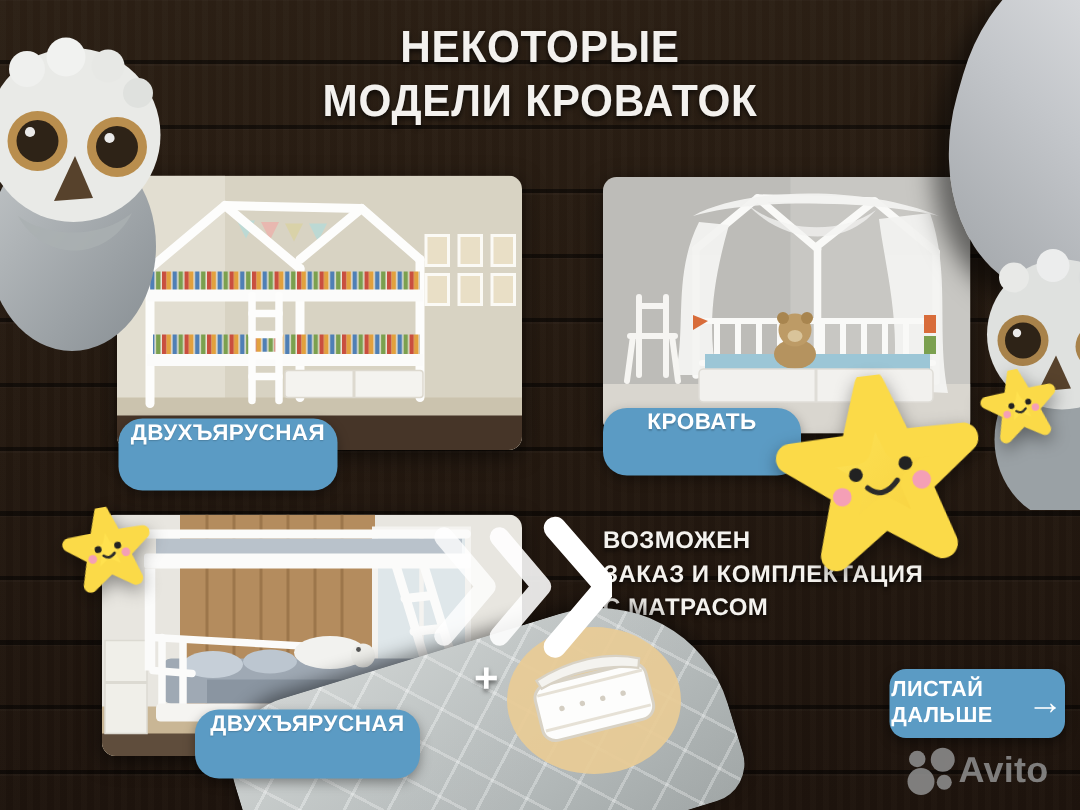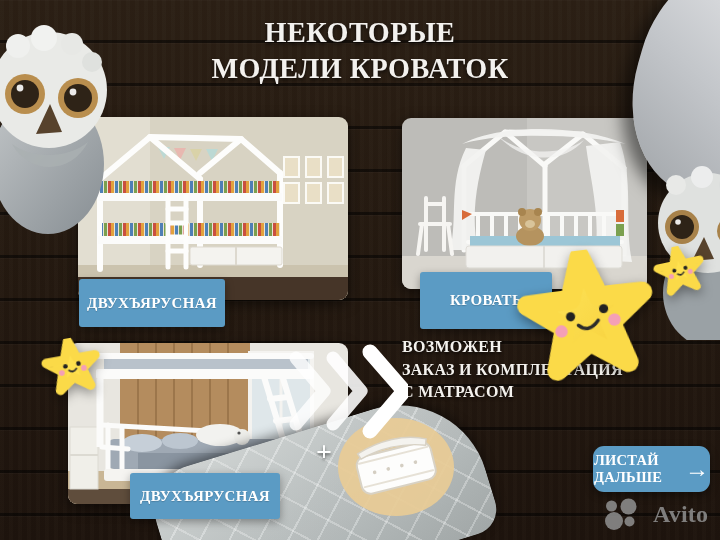--- a/index.html
+++ b/index.html
@@ -1,72 +1,72 @@
 <!DOCTYPE html>
 <html><head>
 <meta charset="utf-8">
 <style>
   html,body{margin:0;padding:0;background:#111;}
   .stage{
     position:relative;width:720px;height:540px;overflow:hidden;
-    font-family:Liberation Serif, serif;
+    font-family:Liberation Sans, sans-serif;
     background-color:#261a11;
     background-image:
       repeating-linear-gradient(180deg, rgba(255,255,255,0.02) 0 1px, rgba(0,0,0,0) 1px 40px, rgba(0,0,0,0.5) 40px 43px),
       repeating-linear-gradient(90deg, rgba(255,255,255,0.012) 0 4px, rgba(0,0,0,0.03) 4px 9px),
       linear-gradient(180deg,#2c2015 0%, #241910 55%, #1e140d 100%);
   }
   .title{position:absolute;top:14px;left:0;width:720px;text-align:center;color:#f3f1ee;
     font-weight:800;font-size:30px;line-height:36px;letter-spacing:.5px;
     text-shadow:0 2px 4px rgba(0,0,0,.65);transform:scaleX(.94);}
   .photo{position:absolute;border-radius:9px;overflow:hidden;box-shadow:0 4px 14px rgba(0,0,0,.55);}
   .photo svg{display:block;}
   .photo1{left:78px;top:117px;width:270px;height:183px;}
   .photo2{left:402px;top:118px;width:245px;height:171px;}
   .photo3{left:68px;top:343px;width:280px;height:161px;}
-  .badge{position:absolute;background:#5b9bc4;border-radius:3px;color:#fff;
-    font-weight:800;text-align:center;display:flex;flex-direction:column;justify-content:center;
+  .badge{position:absolute;background:#5b9bc4;border-radius:16px;color:#fff;
+    font-weight:800;text-align:center;display:flex;flex-direction:row;justify-content:center;
     font-size:15px;line-height:19px;letter-spacing:.3px;z-index:8;
     box-shadow:0 3px 8px rgba(0,0,0,.35);text-shadow:0 1px 1px rgba(0,0,0,.18);}
   .badge1{left:79px;top:279px;width:146px;height:48px;}
-  .badge2{left:420px;top:272px;width:132px;height:57px;gap:38px;}
+  .badge2{left:402px;top:272px;width:132px;height:45px;gap:38px;}
   .badge3{left:130px;top:473px;width:150px;height:46px;}
   .owl{position:absolute;z-index:7;}
   .owl-left{left:-8px;top:14px;}
   .owl-right{left:640px;top:165px;z-index:6;}
   .pillow-tr{position:absolute;left:636px;top:-34px;width:180px;height:235px;z-index:6;
     background:linear-gradient(210deg,#e6e7e9 10%,#c3c6ca 55%,#a3a7ab 95%);
     border-radius:46% 40% 52% 48%;transform:rotate(16deg);
     box-shadow:-8px 10px 16px rgba(0,0,0,.5);}
   .star{position:absolute;z-index:9;filter:drop-shadow(0 4px 6px rgba(0,0,0,.4));}
   .star-big{left:512px;top:250px;transform:rotate(-7deg);}
   .star-right{left:653px;top:246px;transform:rotate(-12deg);z-index:9;}
   .star-left{left:40px;top:338px;transform:rotate(-10deg);}
   .chevrons{position:absolute;left:288px;top:344px;z-index:8;}
-  .note{position:absolute;left:402px;top:336px;color:#f4f2ee;font-weight:800;
+  .note{position:absolute;left:402px;top:350px;color:#f4f2ee;font-weight:800;
     font-size:16px;line-height:22.5px;letter-spacing:.3px;z-index:5;
     text-shadow:0 2px 3px rgba(0,0,0,.6);}
   .blanket{position:absolute;left:158px;top:428px;width:330px;height:150px;z-index:6;
     transform:rotate(-17deg);border-radius:46px 90px 26px 60px;
     background-color:#c7cccb;
     background-image:
       repeating-linear-gradient(45deg, rgba(255,255,255,.28) 0 2px, rgba(0,0,0,0) 2px 26px),
       repeating-linear-gradient(-45deg, rgba(255,255,255,.22) 0 2px, rgba(0,0,0,0.04) 2px 26px),
       linear-gradient(160deg,#dadedd 0%,#bcc2c2 60%,#a7adad 100%);
     box-shadow:0 -4px 12px rgba(0,0,0,.45);}
   .plus{position:absolute;left:316px;top:436px;color:#fff;font-weight:800;font-size:28px;z-index:8;
     text-shadow:0 2px 3px rgba(0,0,0,.5);}
   .mattress-badge{position:absolute;left:338px;top:418px;width:116px;height:98px;z-index:7;
     background:rgba(232,203,150,.93);border-radius:50%;display:flex;align-items:center;justify-content:center;}
   .cta{position:absolute;left:593px;top:446px;width:117px;height:46px;background:#5b9bc4;
     border-radius:11px;z-index:9;display:flex;align-items:center;justify-content:center;gap:23px;
     color:#fff;cursor:pointer;box-shadow:0 3px 8px rgba(0,0,0,.4);}
   .cta-text{font-weight:800;font-size:14.5px;line-height:17px;letter-spacing:.3px;text-align:left;}
   .cta-arrow{font-weight:800;font-size:24px;line-height:24px;}
-  .watermark{position:absolute;left:604px;top:497px;display:flex;align-items:center;gap:15px;z-index:10;opacity:.88;}
+  .watermark{position:absolute;left:604px;top:497px;display:flex;align-items:center;gap:1px;z-index:10;opacity:.88;}
   .watermark span{color:#8d8d8d;font-weight:700;font-size:24px;letter-spacing:.2px;}
 </style>
 </head>
 <body>
 
 <div class="stage">
 
   <header class="title">
     <div>НЕКОТОРЫЕ</div>
     <div>МОДЕЛИ КРОВАТОК</div>

